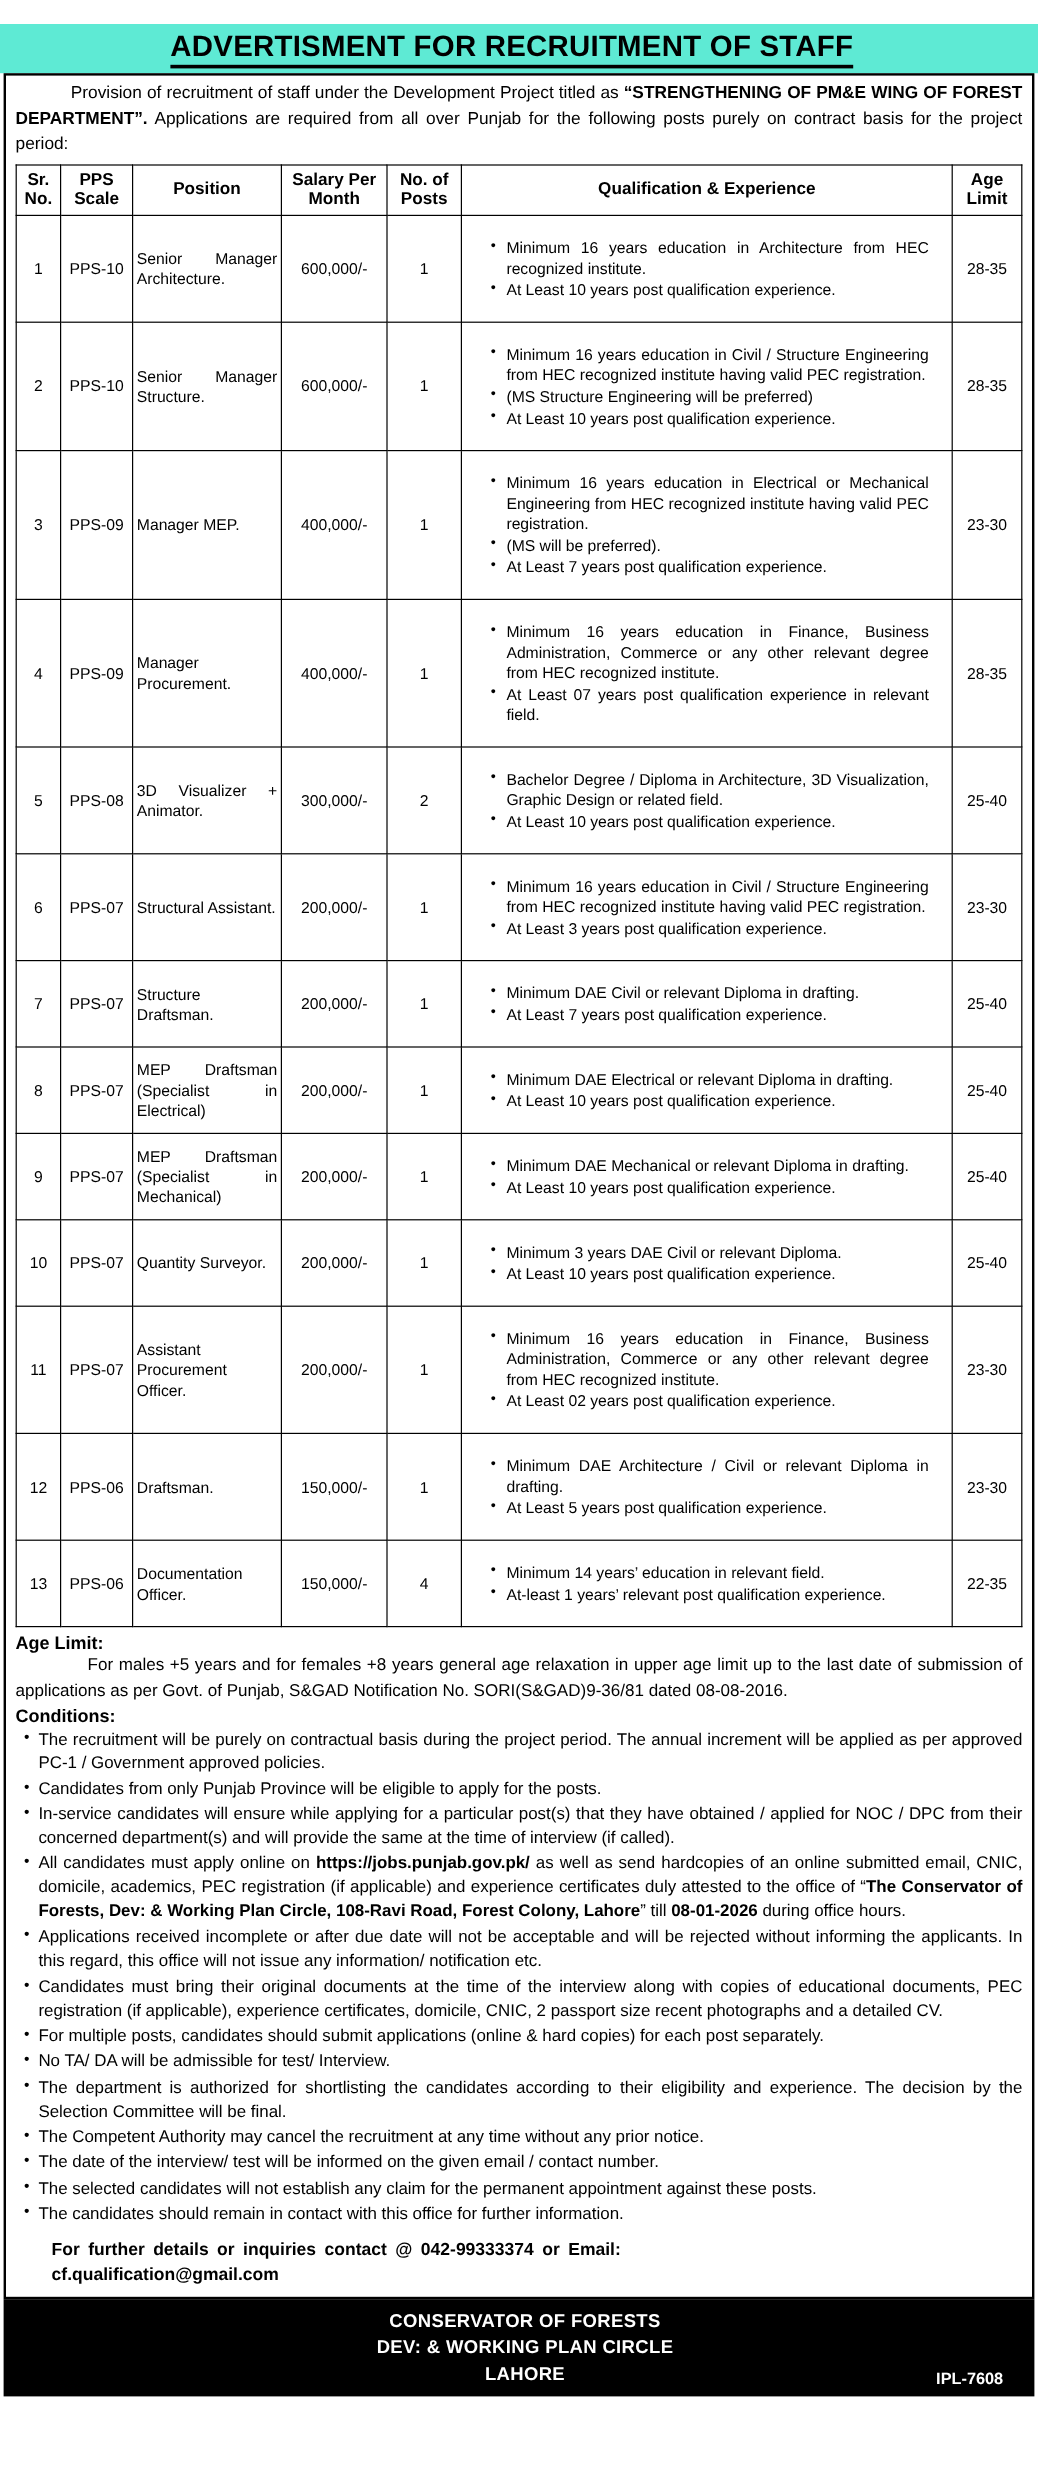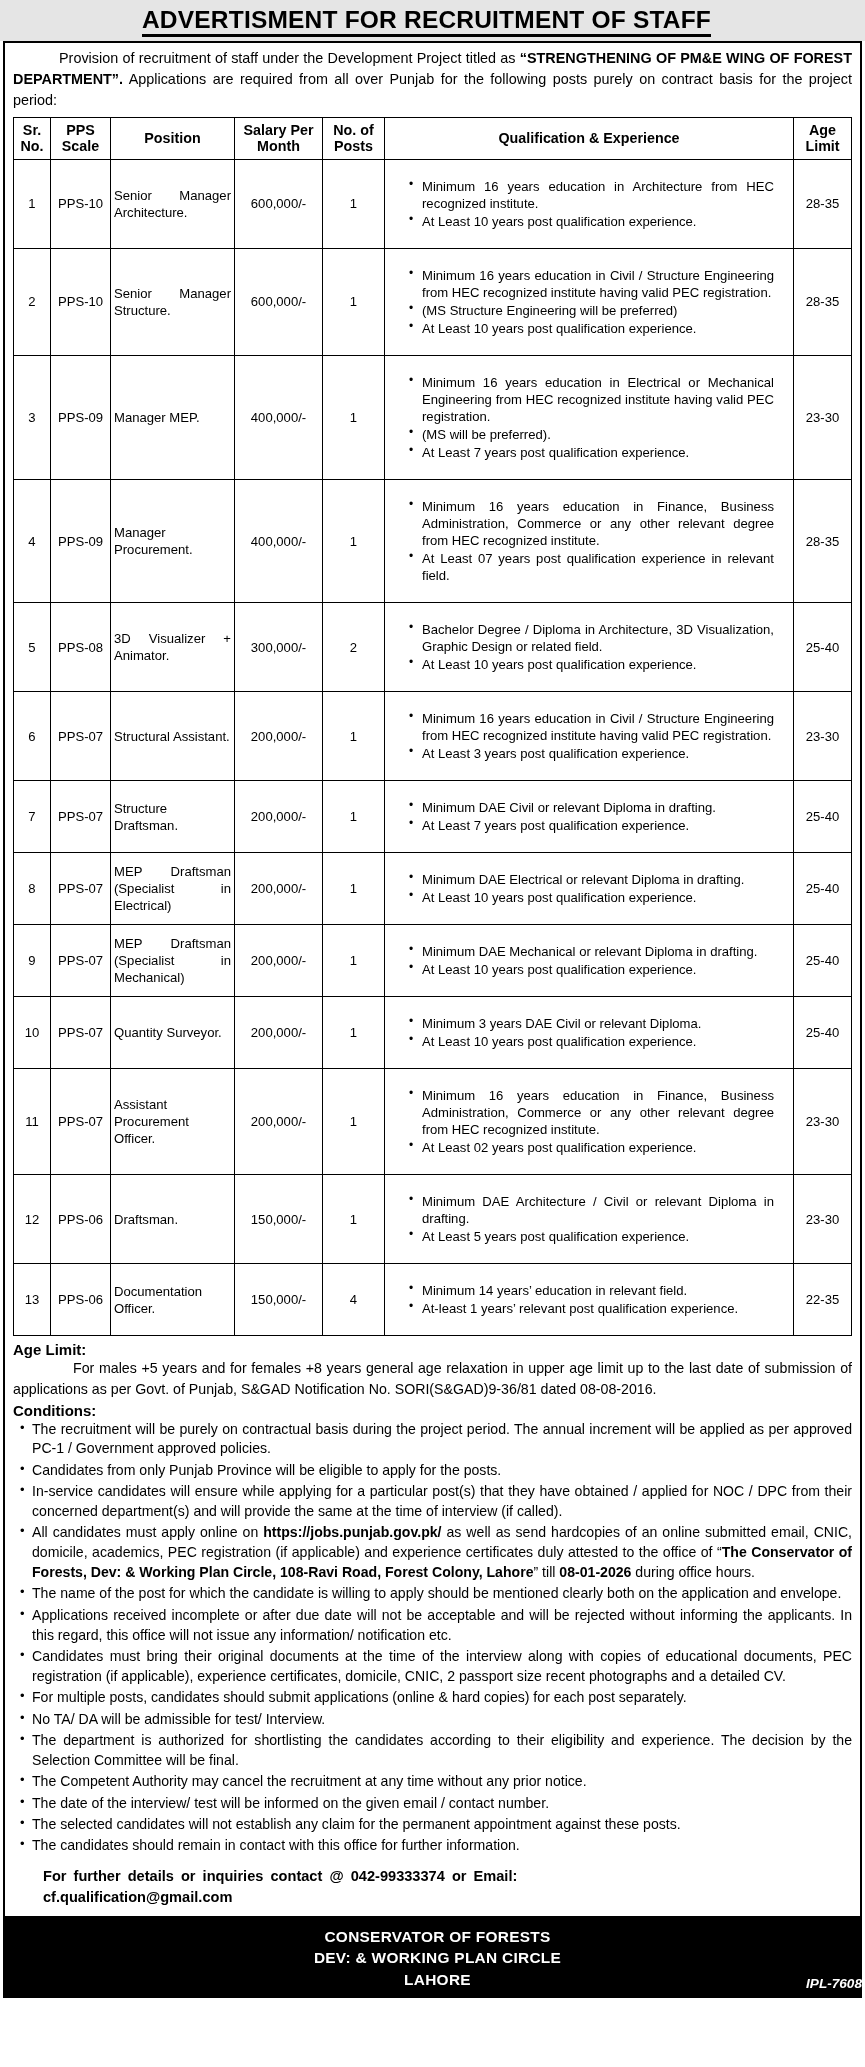--- a/index.html
+++ b/index.html
@@ -38,21 +38,22 @@
     position: relative;
     z-index: 10;
     width: 865px;
     padding: 0;
   }
 
   
   #ad-title-bar {
     text-align: center;
     padding: 6px 12px 4px 0;
-    background: #e5e5e5;
+    background: #5eead4;
+    margin-top: 20px;
   }
   #ad-title-bar .title {
     display: inline-block;
     font-size: 24.5px;
     font-weight: bold;
     letter-spacing: .2px;
     border-bottom: 3px solid #000;
     padding-bottom: 1px;
     line-height: 1.12;
   }
@@ -189,25 +190,24 @@
     text-align: center;
   }
   #footer-bar .fline {
     font-size: 15.4px;
     font-weight: bold;
     letter-spacing: .3px;
     line-height: 1.42;
   }
   #ipl-code {
     position: absolute;
-    right: 0;
+    right: 26px;
     bottom: 7px;
     font-size: 13.6px;
     font-weight: bold;
-    font-style: italic;
   }
 </style>
 </head>
 <body>
 
 <div id="watermark-layer">
   <div class="wm-green" style="left:120px; top:440px; width:270px; height:620px; border-radius:50% 50% 45% 55%; transform:rotate(10deg); filter:blur(2px);"></div>
   <div class="wm-green" style="left:150px; top:760px; width:420px; height:62px; transform:rotate(-52deg); filter:blur(3px);"></div>
   <div class="wm-green" style="left:95px; top:840px; width:118px; height:400px; filter:blur(3px);"></div>
   <div class="wm-green" style="left:330px; top:480px; width:300px; height:60px; transform:rotate(22deg); border-radius:40%; filter:blur(4px);"></div>
@@ -440,21 +440,20 @@
     <div id="after-table">
       <div class="sec-head">Age Limit:</div>
       <p id="age-para">For males +5 years and for females +8 years general age relaxation in upper age limit up to the last date of submission of applications as per Govt. of Punjab, S&amp;GAD Notification No. SORI(S&amp;GAD)9-36/81 dated 08-08-2016.</p>
 
       <div class="sec-head">Conditions:</div>
       <ul class="cond-list" id="conditions-list">
           <li><span>The recruitment will be purely on contractual basis during the project period. The annual increment will be applied as per approved PC-1 / Government approved policies.</span></li>
           <li><span>Candidates from only Punjab Province will be eligible to apply for the posts.</span></li>
           <li><span>In-service candidates will ensure while applying for a particular post(s) that they have obtained / applied for NOC / DPC from their concerned department(s) and will provide the same at the time of interview (if called).</span></li>
           <li><span>All candidates must apply online on </span><b>https://jobs.punjab.gov.pk/</b><span> as well as send hardcopies of an online submitted email, CNIC, domicile, academics, PEC registration (if applicable) and experience certificates duly attested to the office of “</span><b>The Conservator of Forests, Dev: &amp; Working Plan Circle, 108-Ravi Road, Forest Colony, Lahore</b><span>” till </span><b>08-01-2026</b><span> during office hours.</span></li>
-          <li><span>The name of the post for which the candidate is willing to apply should be mentioned clearly both on the application and envelope.</span></li>
           <li><span>Applications received incomplete or after due date will not be acceptable and will be rejected without informing the applicants. In this regard, this office will not issue any information/ notification etc.</span></li>
           <li><span>Candidates must bring their original documents at the time of the interview along with copies of educational documents, PEC registration (if applicable), experience certificates, domicile, CNIC, 2 passport size recent photographs and a detailed CV.</span></li>
           <li><span>For multiple posts, candidates should submit applications (online &amp; hard copies) for each post separately.</span></li>
           <li><span>No TA/ DA will be admissible for test/ Interview.</span></li>
           <li><span>The department is authorized for shortlisting the candidates according to their eligibility and experience. The decision by the Selection Committee will be final.</span></li>
           <li><span>The Competent Authority may cancel the recruitment at any time without any prior notice.</span></li>
           <li><span>The date of the interview/ test will be informed on the given email / contact number.</span></li>
           <li><span>The selected candidates will not establish any claim for the permanent appointment against these posts.</span></li>
           <li><span>The candidates should remain in contact with this office for further information.</span></li>
         </ul>

